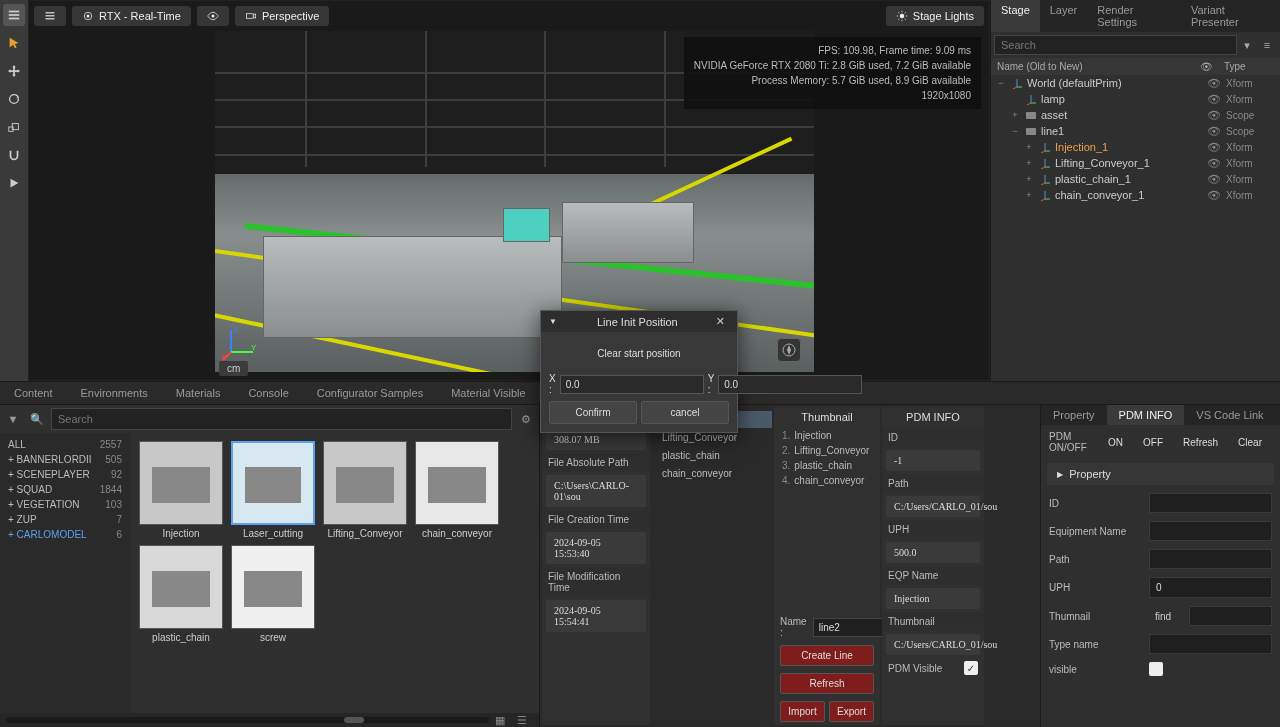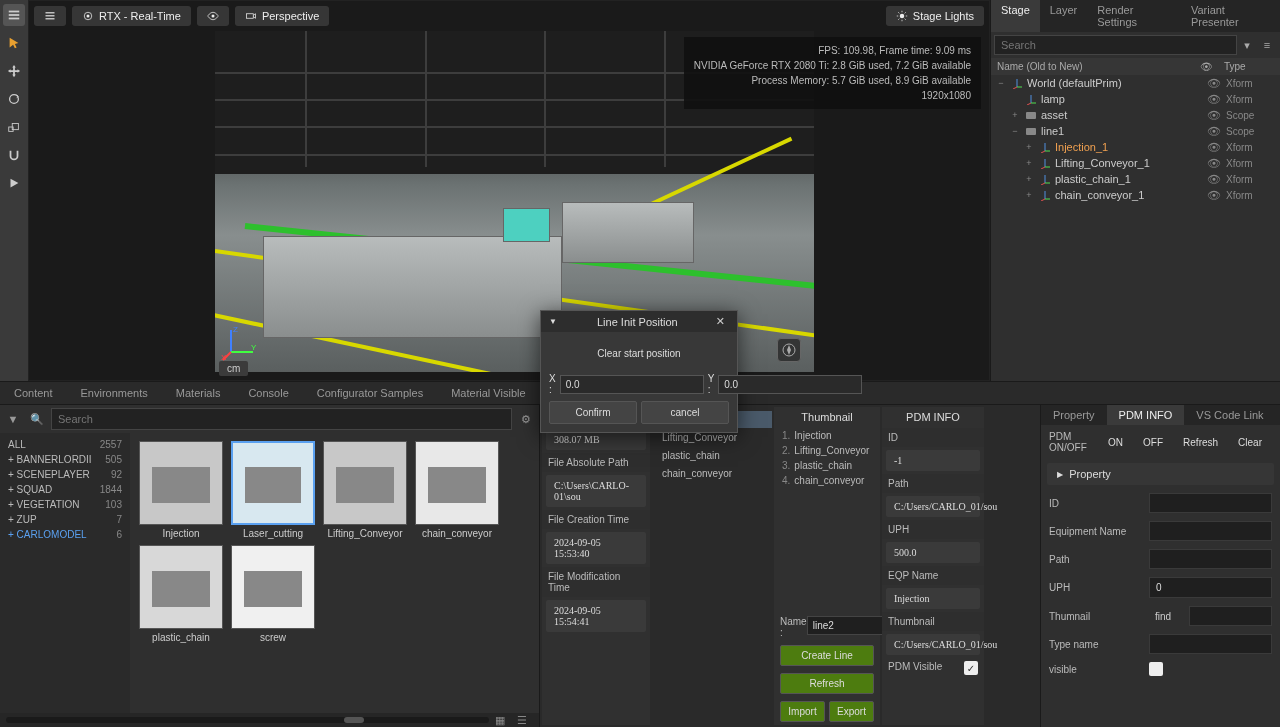--- a/index.html
+++ b/index.html
@@ -85,25 +85,25 @@
 .info-col { background:#303030; display:flex; flex-direction:column; gap:1px; }
 .info-col.c1 { width:108px; }
 .info-col.c2 { width:120px; }
 .info-col.c3 { width:106px; }
 .info-col.c4 { width:102px; }
 .info-label { padding:4px 6px; font-size:10px; color:#bbb; background:#2e2e2e; }
 .info-value { padding:5px 8px; font-size:10px; color:#ddd; background:#3a3a3a; margin:2px 4px; border-radius:2px;font-family:Liberation Serif, serif; }
 .seq-header { text-align:center; padding:4px; font-size:11px; color:#ddd; }
 .seq-item { padding:2px 8px; font-size:10px; color:#bbb; }
 .seq-item .num { color:#888; margin-right:4px; }
-.form-row { display:flex; align-items:flex-start; padding:3px 6px; }
+.form-row { display:flex; align-items:center; padding:3px 6px; gap:6px; }
 .form-row label { font-size:10px; color:#bbb; }
 .form-row input { flex:1; background:#1f1f1f; border:1px solid #444; color:#ddd; padding:3px 5px; font-size:10px; }
 .btn-row { padding:3px 6px; }
-.btn { background:#4d7c0f; border:1px solid #555; color:#ddd; padding:4px 0; text-align:center; font-size:10px; cursor:pointer; border-radius:2px; }
+.btn { background:#7f1d1d; border:1px solid #555; color:#ddd; padding:4px 0; text-align:center; font-size:10px; cursor:pointer; border-radius:2px; }
 .btn-dual { display:flex; gap:4px; }
 .btn-dual .btn { flex:1; }
 .list-col { background:#2a2a2a; }
 .list-item { padding:3px 10px; font-size:10px; color:#bbb; cursor:pointer; }
 .list-item.selected { background:#4a5a6a; color:#eee; }
 .checkbox { width:14px; height:14px; background:#eee; border-radius:2px; display:inline-flex; align-items:center; justify-content:center; color:#333; font-size:10px; }
 
 
 .prop-panel { width:240px; background:#2f2f2f; border-left:1px solid #1a1a1a; display:flex; flex-direction:column; }
 .prop-tabs { display:flex; background:#252525; }

